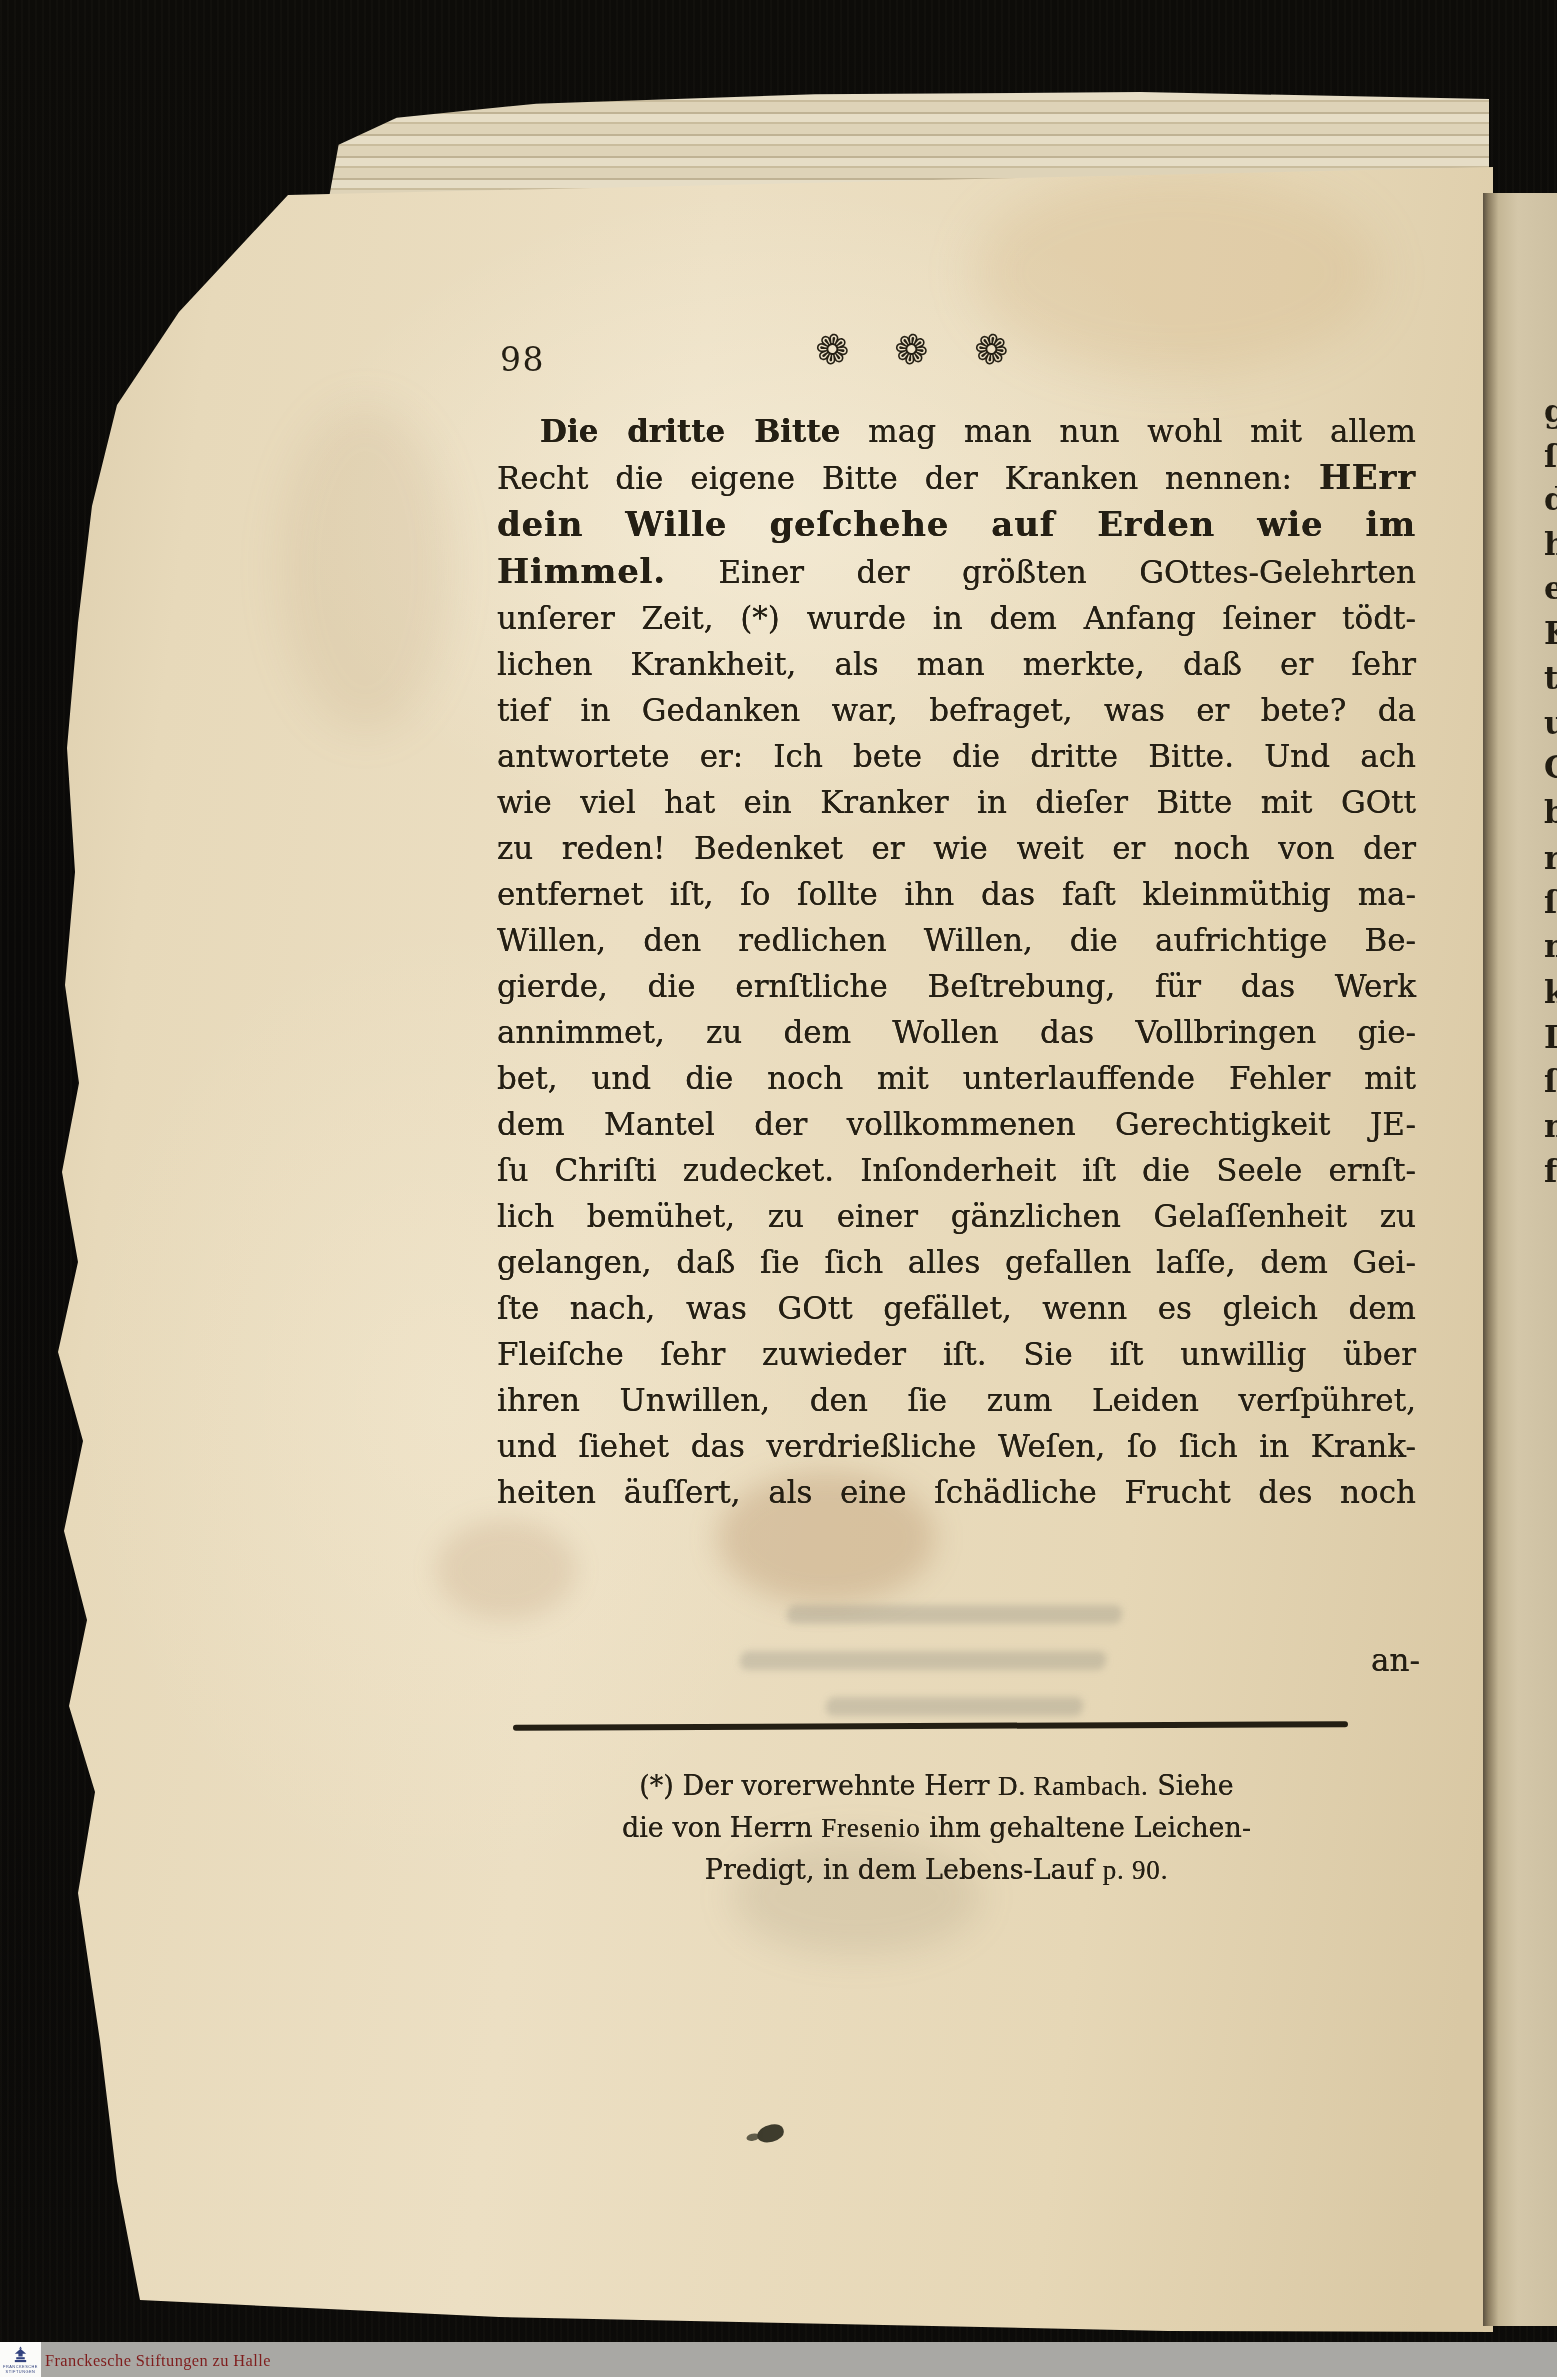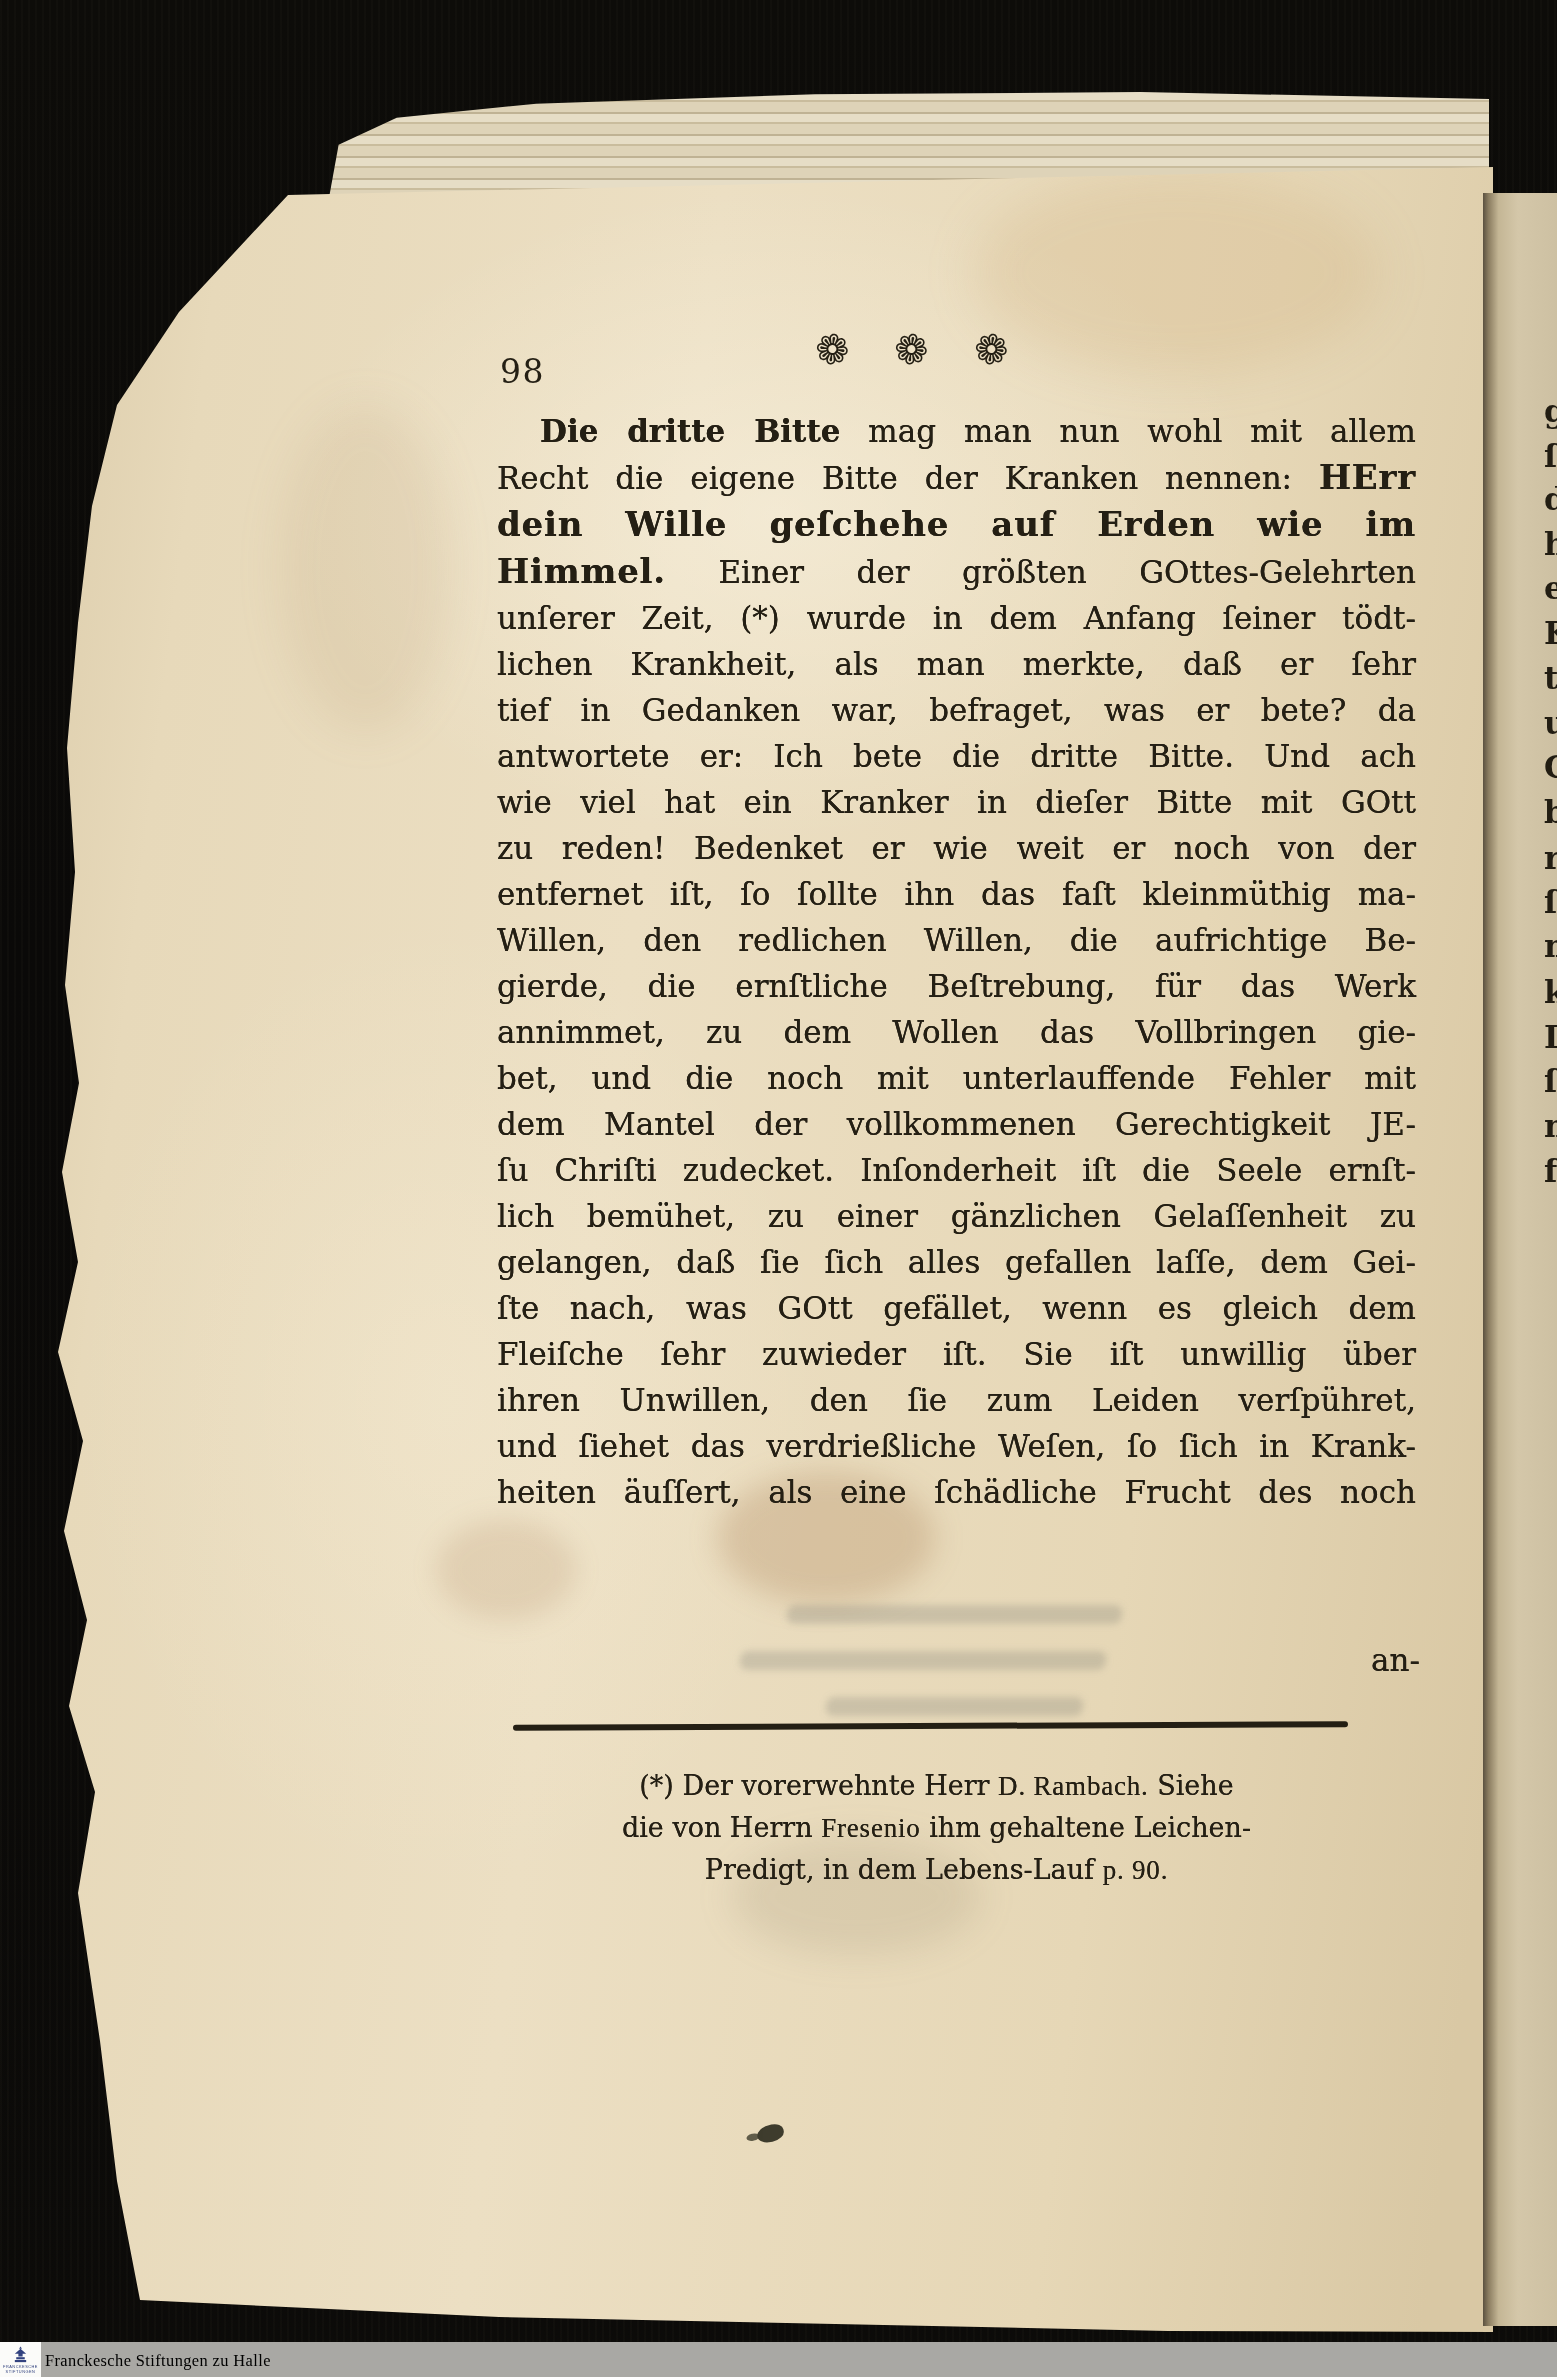--- a/index.html
+++ b/index.html
@@ -50,21 +50,21 @@
     position:absolute;left:757px;top:2125px;width:26.5px;height:17px;border-radius:60% 45% 55% 50%;
     background:#2b2a1d;transform:rotate(-12deg);opacity:.9;
   }
   .ink-spot::after{
     content:"";position:absolute;left:-11px;top:4.7px;width:12.5px;height:7px;border-radius:50%;
     background:#2b2a1d;opacity:.8;
   }
 
   
   .ink{color:#241f14;}
-  .page-number{position:absolute;left:500px;top:352px;font-size:33px;letter-spacing:1.6px;}
+  .page-number{position:absolute;left:500px;top:340px;font-size:33px;letter-spacing:1.6px;}
   .ornament-row{
     position:absolute;left:748px;top:330px;width:327px;display:flex;justify-content:center;gap:45px;
     font-family:"DejaVu Sans",sans-serif;font-size:41px;line-height:1;
   }
   .orn{transform:rotate(8deg);}
   .body-text{
     position:absolute;left:497px;top:408px;width:919px;
     font-size:31px;line-height:46px;text-shadow:0 0 0.5px currentColor;
   }
   .bline{text-align:justify;text-align-last:justify;white-space:nowrap;}
@@ -93,21 +93,21 @@
     position:absolute;left:0;top:0;width:41px;height:36px;background:#fbfbf9;
     display:flex;flex-direction:column;align-items:center;justify-content:center;gap:0.8px;
   }
   .logo-mark{width:17px;height:18.7px;display:block;}
   .brand{
     font-family:"Liberation Sans",sans-serif;font-size:3.9px;line-height:4.7px;letter-spacing:0.5px;
     color:#32427f;text-align:center;white-space:nowrap;
   }
   .bar-label{
     position:absolute;left:45px;top:0;height:36px;line-height:37px;
-    font-family:"Liberation Serif",serif;font-size:16.4px;color:#000000;letter-spacing:0.4px;
+    font-family:"Liberation Serif",serif;font-size:16.4px;color:#7f1d1d;letter-spacing:0.4px;
   }
 </style>
 </head>
 <body>
 
 <div id="canvas">
 
   <div class="stack-band"></div>
 
   <div class="page-main">

